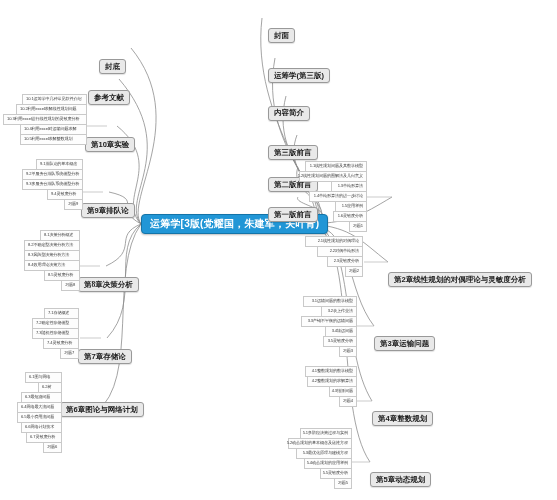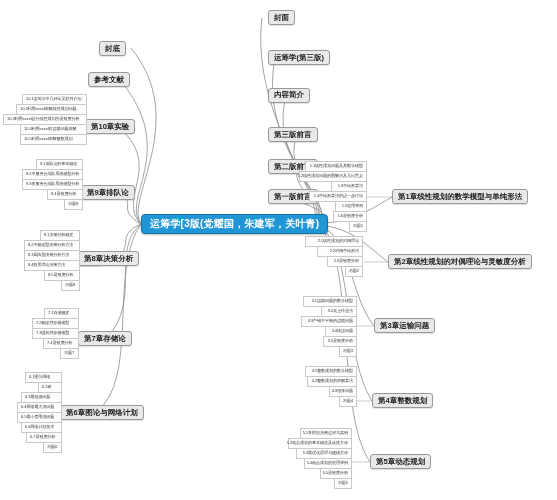--- a/index.html
+++ b/index.html
@@ -48,20 +48,21 @@
   .lvl1 {
     background: #e9e9e9;
     border: 1px solid #999999;
     border-radius: 3px;
     color: #1b1b1b;
     font-size: 7.5px;
     font-weight: bold;
     padding: 0 5px;
     height: 15px;
     box-shadow: 0 1px 1px rgba(0,0,0,0.12);
+    margin-top: 18px;
   }
   
   .lvl2 {
     background: #fdfdfd;
     border: 1px solid #c9c9c9;
     color: #3a3a3a;
     font-size: 4.1px;
     height: 11px;
     padding: 0 3px;
     justify-content: center;
@@ -133,23 +134,20 @@
   <div class="node lvl1" style="left:268px; top:127px;">
     <span>第三版前言</span>
   </div>
   <div class="node lvl1" style="left:268px; top:159px;">
     <span>第二版前言</span>
   </div>
   <div class="node lvl1" style="left:268px; top:189px;">
     <span>第一版前言</span>
   </div>
 
-  <div class="node lvl1" style="left:392px; top:189px;">
-    <span>第1章线性规划的数学模型与单纯形法</span>
-  </div>
   <div class="node lvl1" style="left:388px; top:254px;">
     <span>第2章线性规划的对偶理论与灵敏度分析</span>
   </div>
   <div class="node lvl1" style="left:374px; top:318px;text-align:center;">
     <span>第3章运输问题</span>
   </div>
   <div class="node lvl1" style="left:372px; top:393px;">
     <span>第4章整数规划</span>
   </div>
   <div class="node lvl1" style="left:370px; top:454px;">
@@ -257,27 +255,27 @@
   </div>
   <div class="node lvl1" style="left:88px; top:72px;">
     <span>参考文献</span>
   </div>
   <div class="node lvl1" style="left:85px; top:119px;">
     <span>第10章实验</span>
   </div>
   <div class="node lvl1" style="left:81px; top:185px;">
     <span>第9章排队论</span>
   </div>
-  <div class="node lvl1" style="left:78px; top:251px;">
+  <div class="node lvl1" style="left:78px; top:259px;font-family:Liberation Serif, serif;">
     <span>第8章决策分析</span>
   </div>
   <div class="node lvl1" style="left:78px; top:331px;">
     <span>第7章存储论</span>
   </div>
-  <div class="node lvl1" style="left:60px; top:405px;">
+  <div class="node lvl1" style="left:60px; top:384px;">
     <span>第6章图论与网络计划</span>
   </div>
 
   <div class="group" style="left:11px; top:94px;">
     <div class="node lvl2 left-al" style="position:relative; left:11px; top:0; width:65px;">
         <span>10.1运筹学中几种常见软件介绍</span>
       </div>
     <div class="node lvl2 left-al" style="position:relative; left:5px; top:-1px; width:71px;">
         <span>10.2利用excel求解线性规划问题</span>
       </div>

